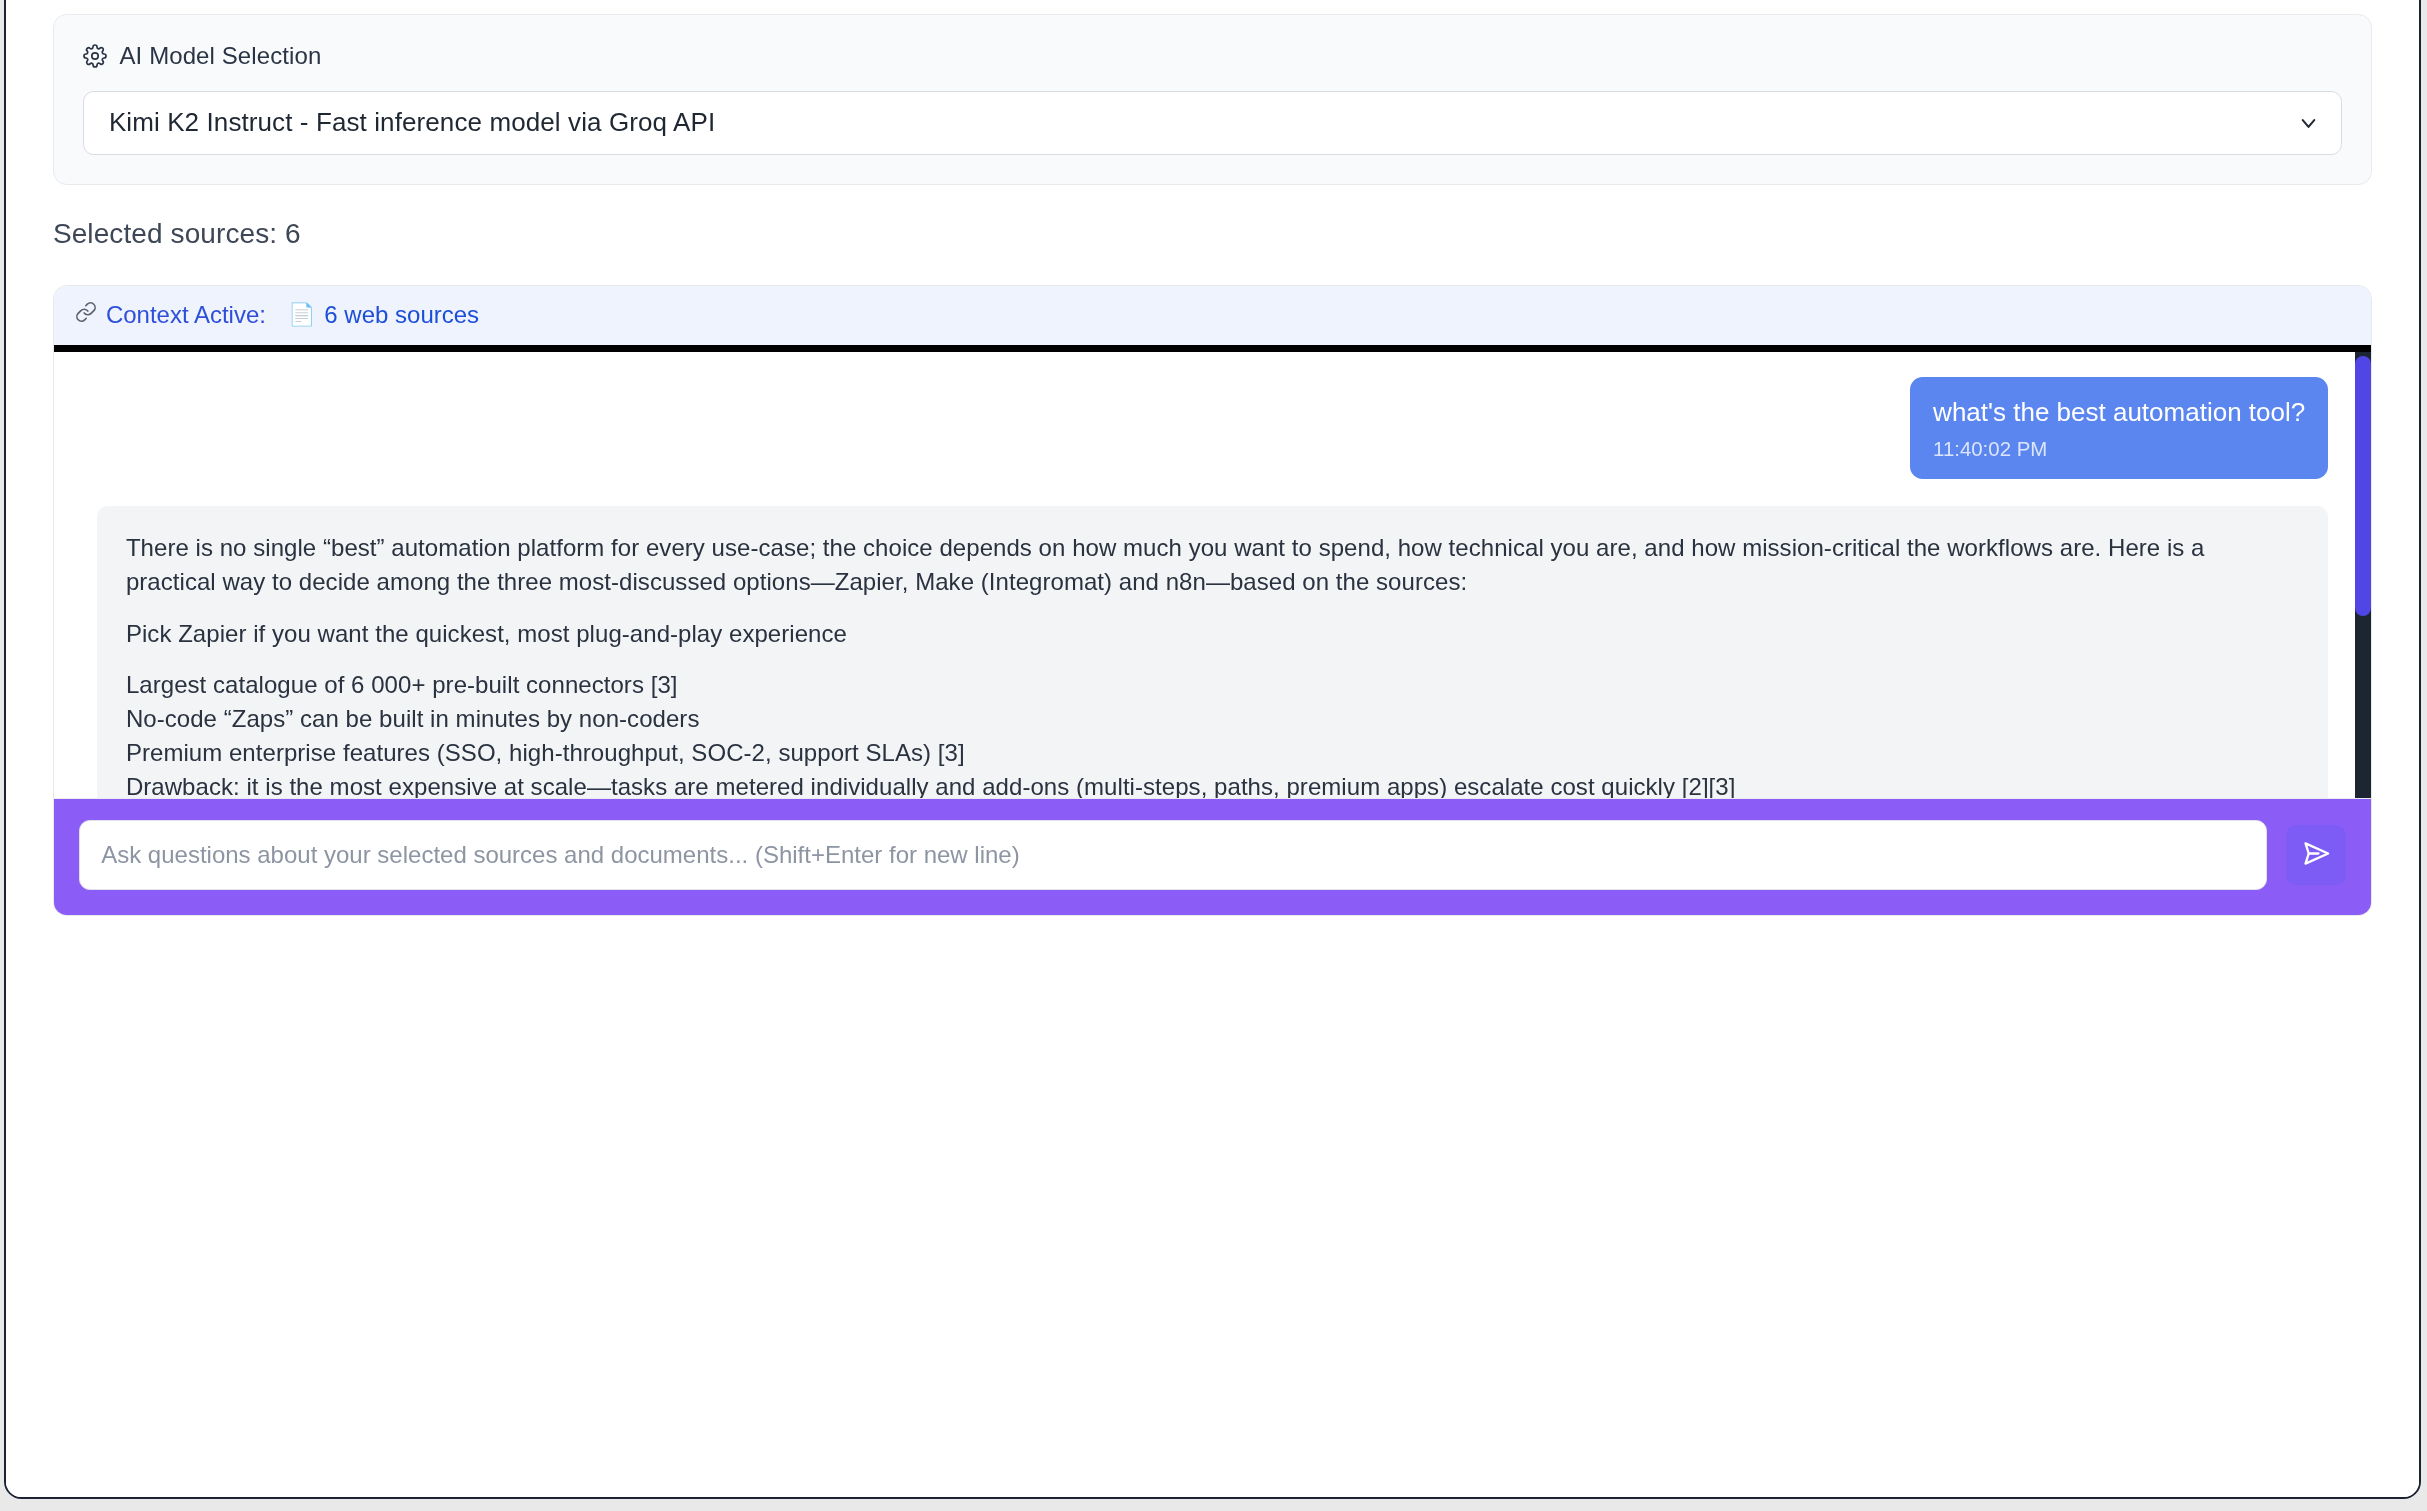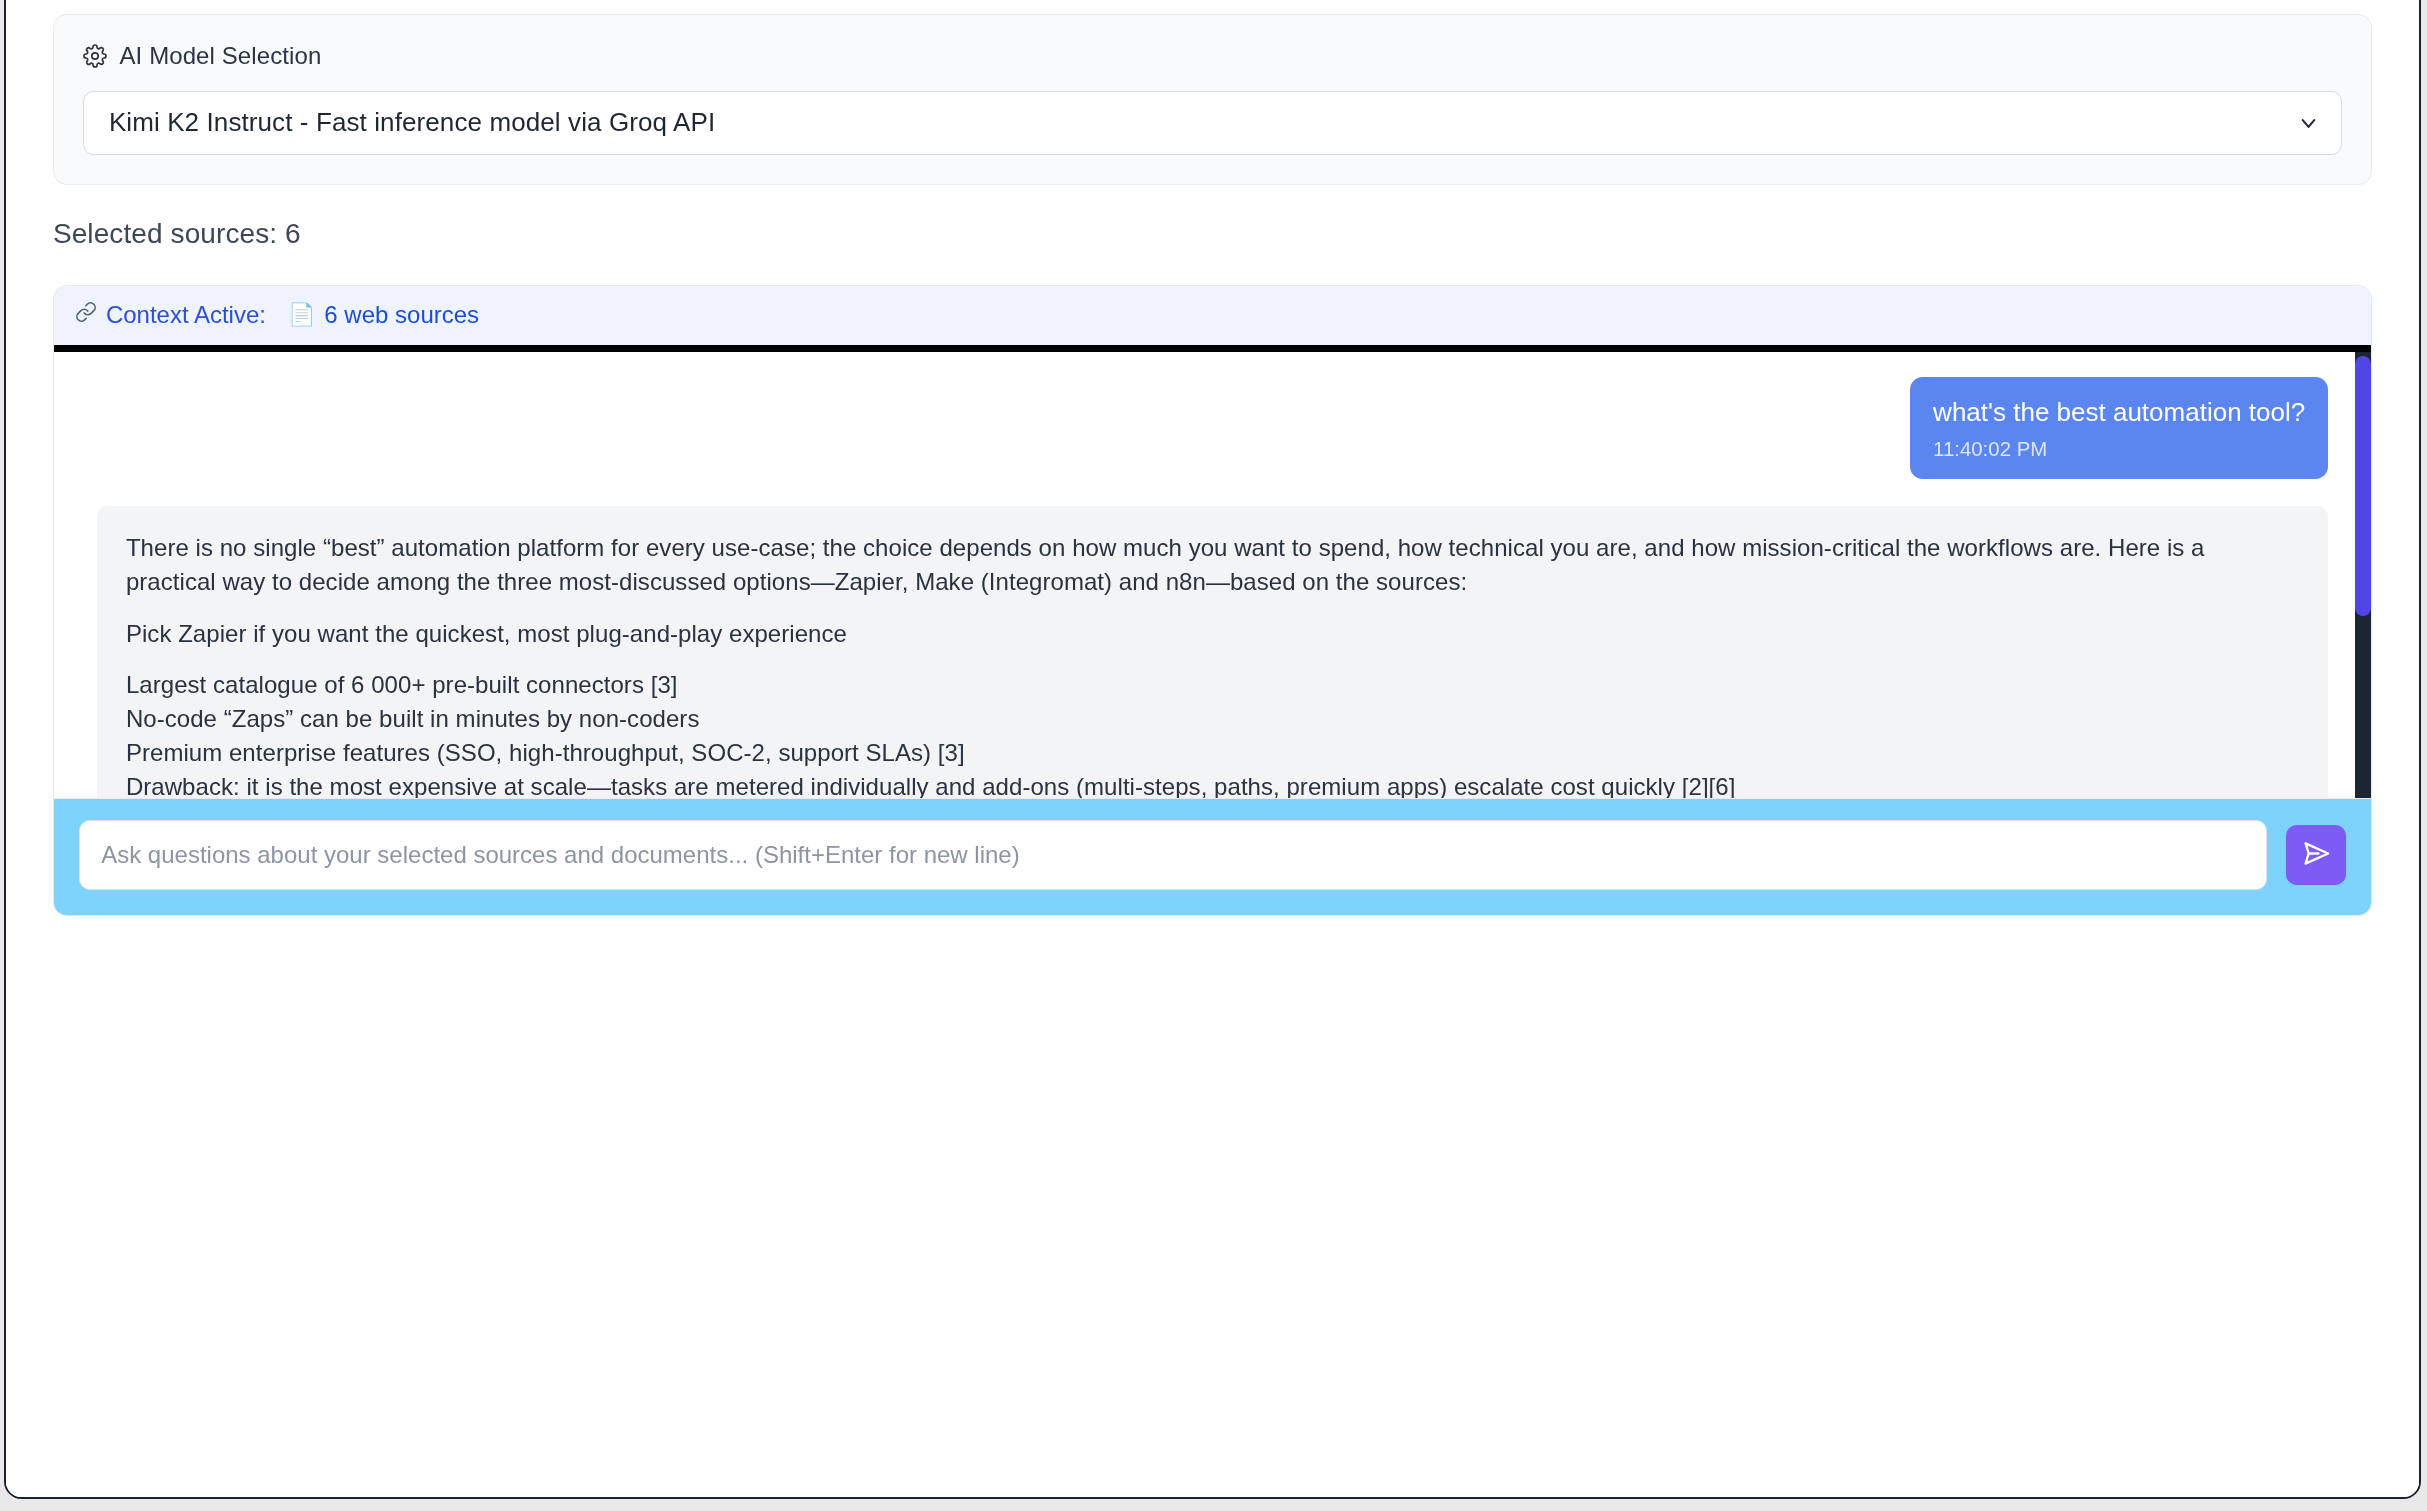--- a/index.html
+++ b/index.html
@@ -142,21 +142,21 @@
     background: #1e2532;
   }
   .chat-scrollbar-thumb {
     position: absolute; left: 0; top: 3.9px; width: 16.5px; height: 260px;
     background: #4f46e5;
     border-radius: 8.7px;
   }
 
   .composer {
     border-top: 1px solid #e9ebef;
-    background: #7dd3fc;
+    background: #8b5cf6;
     padding: 21.3px 25px 25px 25px;
     display: flex; align-items: center; gap: 19.4px;
   }
   .composer-input {
     flex: 1;
     height: 70px;
     border: 1px solid #dfe2e8;
     border-radius: 10.7px;
     padding: 0 21.3px;
     font-size: 24px;
@@ -230,21 +230,21 @@
           </div>
         </div>
 
         <div class="bubble-assistant">
           <div class="para">There is no single “best” automation platform for every use-case; the choice depends on how much you want to spend, how technical you are, and how mission-critical the workflows are. Here is a practical way to decide among the three most-discussed options—Zapier, Make (Integromat) and n8n—based on the sources:</div>
           <div class="para">Pick Zapier if you want the quickest, most plug-and-play experience</div>
           <div class="lines">
             <div class="para">Largest catalogue of 6 000+ pre-built connectors [3]</div>
             <div class="para">No-code “Zaps” can be built in minutes by non-coders</div>
             <div class="para">Premium enterprise features (SSO, high-throughput, SOC-2, support SLAs) [3]</div>
-            <div class="para">Drawback: it is the most expensive at scale—tasks are metered individually and add-ons (multi-steps, paths, premium apps) escalate cost quickly [2][6]</div>
+            <div class="para">Drawback: it is the most expensive at scale—tasks are metered individually and add-ons (multi-steps, paths, premium apps) escalate cost quickly [2][3]</div>
           </div>
 
         </div>
 
         <div class="chat-scrollbar-track">
           <div class="chat-scrollbar-thumb"></div>
         </div>
       </div>
 
       <div class="composer">

